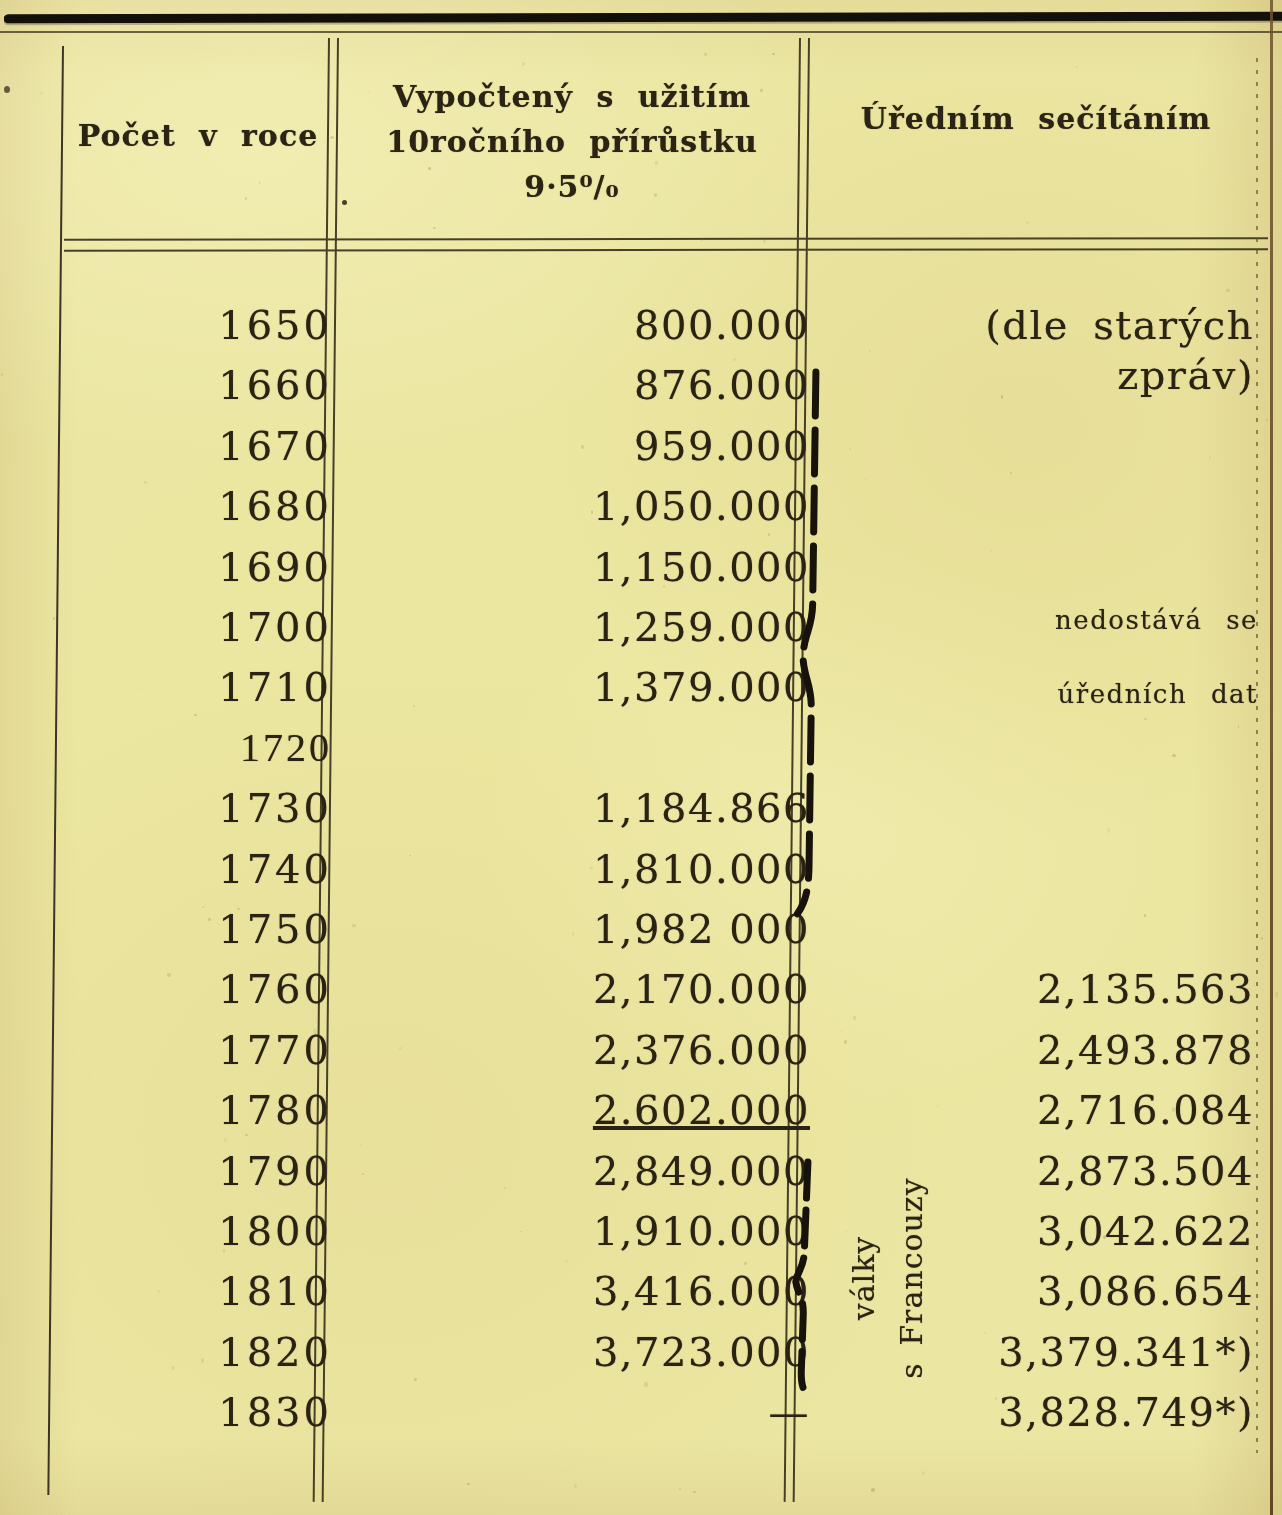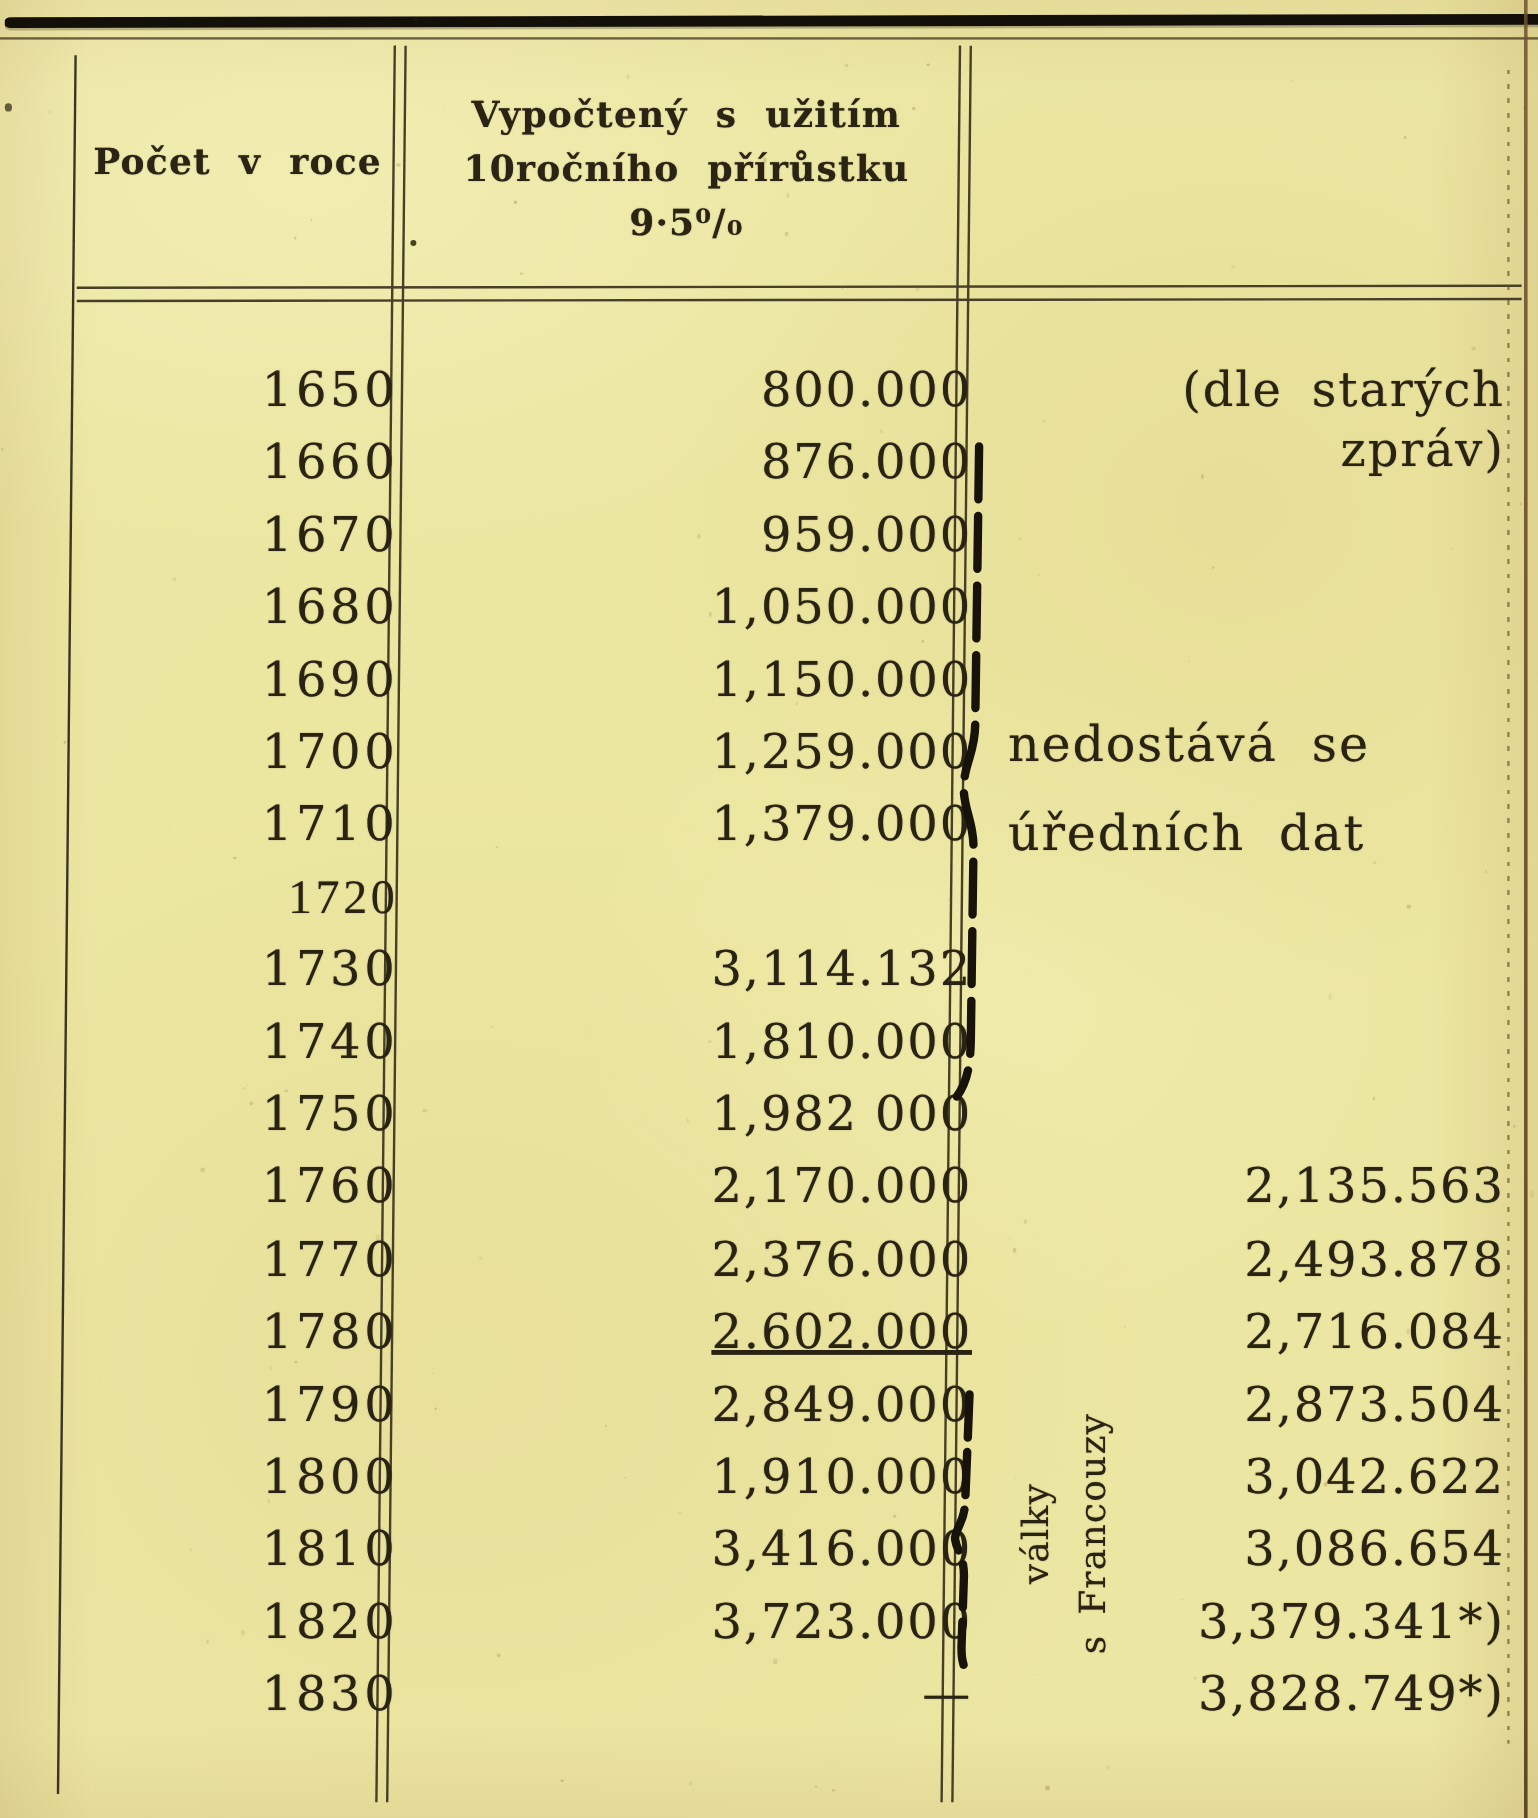--- a/index.html
+++ b/index.html
@@ -37,22 +37,22 @@
   .hdr-calc{left:346px;top:74px;width:452px;line-height:45px;}
   .hdr-off{left:818px;top:96px;width:436px;line-height:46px;}
   
   .trow{position:absolute;left:0;width:100%;height:50px;}
   .cell{position:absolute;top:0;height:50px;line-height:50px;text-align:right;font-size:40px;
     text-shadow:0 0 1px rgba(42,35,19,.5);}
   .c-year{letter-spacing:3px;}
   .c-calc{letter-spacing:1.5px;}
   .c-off{letter-spacing:1.5px;word-spacing:10px;}
   
-  .note{position:absolute;left:840px;top:583px;width:418px;text-align:left;
-    font-size:41px;letter-spacing:1.5px;word-spacing:14px;line-height:74px;
+  .note{position:absolute;left:840px;top:583px;width:418px;text-align:right;
+    font-size:26px;letter-spacing:1.5px;word-spacing:14px;line-height:74px;
     text-shadow:0 0 1px rgba(42,35,19,.5);}
   .war{position:absolute;left:768px;top:1230px;width:240px;height:96px;
     transform:rotate(-90deg);text-align:center;font-size:30px;line-height:48px;
     letter-spacing:1px;word-spacing:6px;text-shadow:0 0 1px rgba(42,35,19,.5);}
   .brace{position:absolute;transform-origin:top center;}
   .speck{position:absolute;border-radius:50%;background:#8a6a30;}
   .ink-dot{position:absolute;border-radius:50%;background:#2a2313;}
 </style>
 </head>
 <body>
@@ -70,20 +70,21 @@
 
   <div class="hdr hdr-year">
     <div>Počet v roce</div>
   </div>
   <div class="hdr hdr-calc">
     <div>Vypočtený s užitím</div>
     <div>10ročního přírůstku</div>
     <div>9·5⁰/₀</div>
   </div>
   <div class="hdr hdr-off">
+    <div>Úředním sečítáním</div>
   </div>
 
   <div id="rows-layer">
       <div class="trow" style="top: 300px;">
         <div class="cell c-year" style="left: 64px; width: 268px;">1650</div>
         <div class="cell c-calc" style="left: 350px; width: 460px;">800.000</div>
         <div class="cell c-off" style="left: 826px; width: 428px;">(dle starých zpráv)</div>
       </div>
       <div class="trow" style="top: 360px;">
         <div class="cell c-year" style="left: 64px; width: 268px;">1660</div>
@@ -107,21 +108,21 @@
       </div>
       <div class="trow" style="top: 662px;">
         <div class="cell c-year" style="left: 64px; width: 268px;">1710</div>
         <div class="cell c-calc" style="left: 350px; width: 460px;">1,379.000</div>
       </div>
       <div class="trow" style="top: 723px; font-family: Liberation Serif, serif;">
         <div class="cell c-year" style="left: 64px; width: 268px;">1720</div>
       </div>
       <div class="trow" style="top: 783px;">
         <div class="cell c-year" style="left: 64px; width: 268px;">1730</div>
-        <div class="cell c-calc" style="left: 350px; width: 460px;">3,114.132</div>
+        <div class="cell c-calc" style="left: 350px; width: 460px;">1,184.866</div>
       </div>
       <div class="trow" style="top: 844px;">
         <div class="cell c-year" style="left: 64px; width: 268px;">1740</div>
         <div class="cell c-calc" style="left: 350px; width: 460px;">1,810.000</div>
       </div>
       <div class="trow" style="top: 904px;">
         <div class="cell c-year" style="left: 64px; width: 268px;">1750</div>
         <div class="cell c-calc" style="left: 350px; width: 460px;">1,982 000</div>
       </div>
       <div class="trow" style="top: 964px;">

